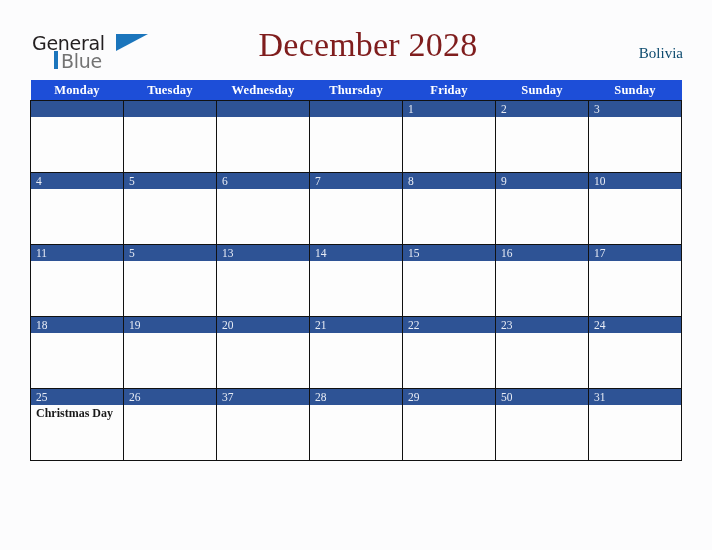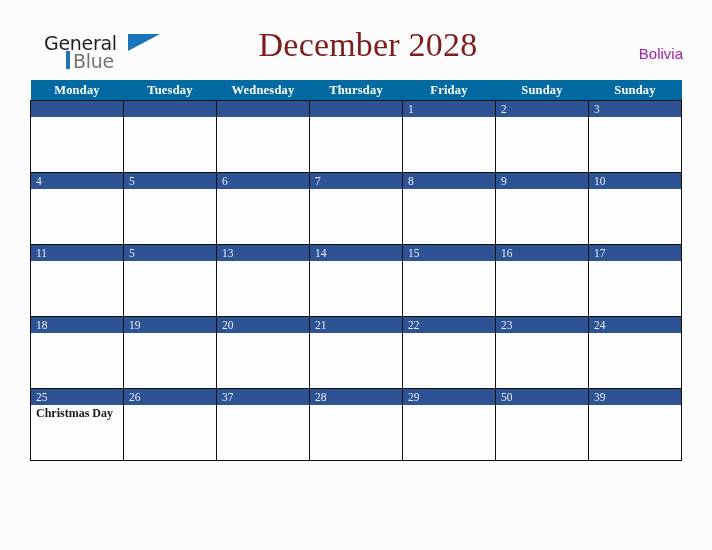--- a/index.html
+++ b/index.html
@@ -24,21 +24,20 @@
     height: 80px;
   }
 
   
   #brand-logo {
     position: absolute;
     left: 32px;
     top: 33px;
     width: 118px;
     height: 44px;
-    margin-left: 12px;
   }
   #logo-general {
     position: absolute;
     left: 0;
     top: 0;
     font-family: "DejaVu Sans", sans-serif;
     font-size: 19px;
     letter-spacing: -0.3px;
     color: #231f20;
     line-height: 20px;
@@ -84,43 +83,43 @@
     letter-spacing: 0.2px;
     white-space: nowrap;
     padding-left: 12px;
   }
 
   
   #country-label {
     position: absolute;
     right: 29px;
     top: 45px;
-    font-family: Liberation Sans, sans-serif;
+    font-family: Liberation Serif, serif;
     font-size: 15px;
-    color: #a21caf;
+    color: #0c4a6e;
   }
 
   
   #calendar-grid {
     position: absolute;
     left: 30px;
     top: 80px;
     width: 652px;
     border-collapse: collapse;
     table-layout: fixed;
   }
   #calendar-grid th,
   #calendar-grid td {
     padding: 0;
     margin: 0;
   }
 
   
   .weekday-header-row th {
-    background: #0369a1;
+    background: #1d4ed8;
     color: #ffffff;
     font-family: "Liberation Serif", "DejaVu Serif", serif;
     font-weight: bold;
     font-size: 12.5px;
     height: 20px;
     text-align: center;
     vertical-align: middle;
     letter-spacing: 0.2px;
   }
 
@@ -369,18 +368,18 @@
             <div class="date-bar">29</div>
           </div>
         </td>
         <td class="day-cell">
           <div class="day-cell-inner">
             <div class="date-bar">50</div>
           </div>
         </td>
         <td class="day-cell">
           <div class="day-cell-inner">
-            <div class="date-bar">39</div>
+            <div class="date-bar">31</div>
           </div>
         </td>
       </tr>
     </tbody>
 </table>
 
 </body></html>

